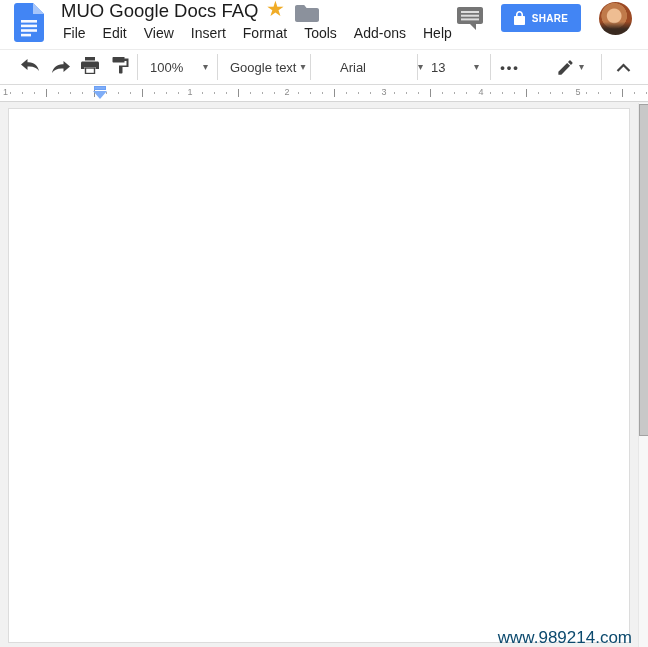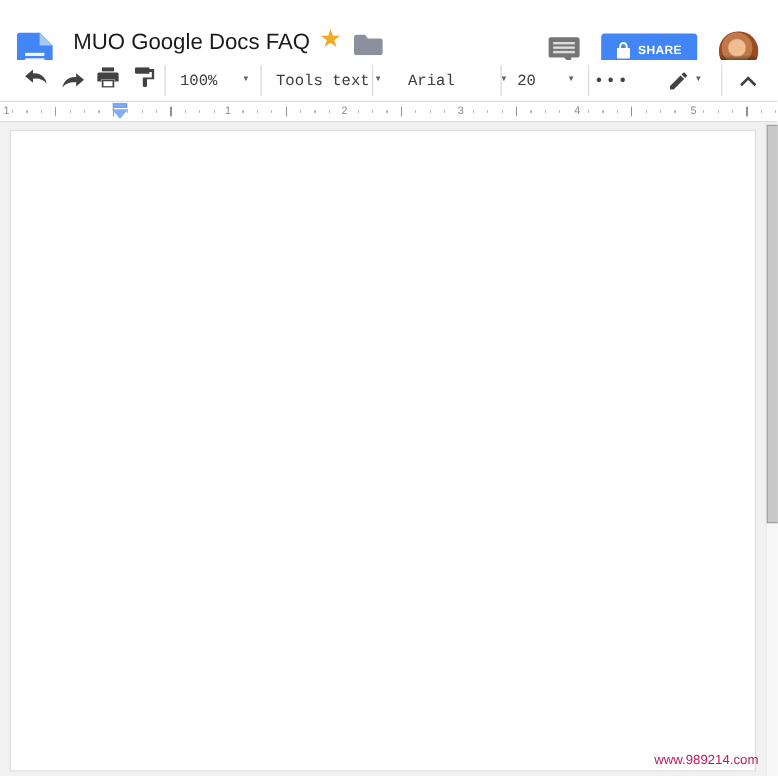--- a/index.html
+++ b/index.html
@@ -4,42 +4,42 @@
 <style>
   html,body{margin:0;padding:0;}
   body{
     width:648px;height:647px;overflow:hidden;position:relative;
     background:#ffffff;
     font-family:"Liberation Sans", sans-serif;
     -webkit-font-smoothing:antialiased;
   }
 
   
-  .header{position:absolute;left:0;top:0;width:648px;height:49px;background:#fff;border-bottom:1px solid #ececec;margin-top:24px;}
+  .header{position:absolute;left:0;top:0;width:648px;height:49px;background:#fff;border-bottom:1px solid #ececec;}
   .docs-logo{position:absolute;left:14px;top:3px;width:30px;height:39px;cursor:pointer;}
   .doc-title{position:absolute;left:61px;top:0px;font-size:18.5px;color:#1b1b1b;white-space:nowrap;cursor:text;}
   .star-btn{position:absolute;left:266px;top:-3px;font-size:21px;color:#f0ac27;cursor:pointer;line-height:24px;}
   .folder-btn{position:absolute;left:295px;top:4px;width:24px;height:18px;cursor:pointer;}
   .menubar{position:absolute;left:61px;top:24px;display:flex;gap:13px;font-size:14px;color:#1f1f1f;}
   .menubar .menu-item{cursor:pointer;padding:1px 2px;}
   .comment-btn{position:absolute;left:457px;top:6px;width:30px;height:26px;cursor:pointer;}
   .share-btn{
     position:absolute;left:501px;top:4px;width:80px;height:28px;
     background:#4285f4;border-radius:3px;color:#fff;font-weight:bold;font-size:10px;
     display:flex;align-items:center;justify-content:center;gap:7px;cursor:pointer;letter-spacing:.3px;
   }
   .avatar{
     position:absolute;left:599px;top:2px;width:33px;height:33px;border-radius:50%;cursor:pointer;
     background:
       linear-gradient(to top, #3a2a20 0 18%, transparent 40%),
       radial-gradient(circle at 46% 42%, #eebd92 0 26%, #c07a4a 30% 48%, #9c4a24 50% 72%, #6b3014 74% 100%);
   }
 
   
-  .toolbar{position:absolute;left:0;top:50px;width:648px;height:34px;background:#fff;border-bottom:1px solid #dadada;font-family:Liberation Mono, monospace;}
+  .toolbar{position:absolute;left:0;top:50px;width:648px;height:34px;background:#fff;border-bottom:1px solid #dadada;}
   .tb-btn{position:absolute;top:4px;height:26px;display:flex;align-items:center;justify-content:center;cursor:pointer;border-radius:2px;}
   .tb-sep{position:absolute;top:4px;width:1px;height:26px;background:#d9d9d9;}
   .tb-dd{position:absolute;top:0;height:34px;display:flex;align-items:center;cursor:pointer;font-size:13px;color:#3c3c3c;}
   .tb-dd .dd-label{flex:1;padding-left:10px;white-space:nowrap;}
   .caret{font-size:10px;color:#616161;padding:0 8px 0 4px;line-height:10px;}
   .more-dots{font-size:13px;color:#424242;letter-spacing:2px;font-weight:bold;}
 
   
   .ruler{position:absolute;left:0;top:85px;width:648px;height:16px;background:#fff;border-bottom:1px solid #d5d5d5;}
   .ticks-minor{position:absolute;left:10px;right:0;top:7px;height:2px;
@@ -48,21 +48,21 @@
     background-image:repeating-linear-gradient(90deg,#8f8f8f 0 1px,transparent 1px 48px);}
   .ruler-num{position:absolute;top:2px;font-size:9px;color:#8b8b8b;background:#fff;padding:0 2px;transform:translateX(-50%);}
   .ruler-num.first{transform:none;left:1px;}
   .indent-marker{position:absolute;left:93px;top:1px;width:14px;height:13px;cursor:ew-resize;}
   .indent-bar{position:absolute;left:1px;top:0;width:12px;height:4px;background:#7fadf7;border:1px solid #6ba0f5;box-sizing:border-box;}
   .indent-tri{position:absolute;left:0;top:5px;width:0;height:0;border-left:7px solid transparent;border-right:7px solid transparent;border-top:8px solid #7fadf7;}
 
   
   .doc-area{position:absolute;left:0;top:102px;width:648px;height:545px;background:#f1f1f1;}
   .page{position:absolute;left:8px;top:6px;width:620px;height:533px;background:#fff;border:1px solid #dcdcdc;cursor:text;}
-  .watermark{position:absolute;right:16px;top:526px;font-size:11px;color:#be185d;}
+  .watermark{position:absolute;right:16px;top:526px;font-size:17px;color:#0c4a6e;}
 
   
   .scrollbar-track{position:absolute;left:638px;top:103px;width:10px;height:544px;background:#f7f7f7;border-left:1px solid #e7e7e7;box-sizing:border-box;}
   .scrollbar-thumb{position:absolute;left:0px;top:1px;width:8px;height:330px;background:#c8c8c8;border:1px solid #a2a2a2;cursor:pointer;}
 </style>
 </head>
 <body>
 
 <div class="header">
 
@@ -80,20 +80,30 @@
   <div class="doc-title">MUO Google Docs FAQ</div>
 
   <div class="star-btn">★</div>
 
   <div class="folder-btn">
     <svg width="24" height="18" viewBox="0 0 24 18">
       <path d="M2 1h7.2l2.4 3H22c1.1 0 2 .9 2 2v10c0 1.1-.9 2-2 2H2c-1.1 0-2-.9-2-2V3c0-1.1.9-2 2-2z" fill="#8b919c"></path>
     </svg>
   </div>
 
+  <div class="menubar">
+    <span class="menu-item">File</span>
+    <span class="menu-item">Edit</span>
+    <span class="menu-item">View</span>
+    <span class="menu-item">Insert</span>
+    <span class="menu-item">Format</span>
+    <span class="menu-item">Tools</span>
+    <span class="menu-item">Add-ons</span>
+    <span class="menu-item">Help</span>
+  </div>
 
   <div class="comment-btn">
     <span>
       <svg width="27" height="25" viewBox="0 0 27 25">
         <path d="M2 1h22c1.1 0 2 .9 2 2v13c0 1.1-.9 2-2 2h-5v6l-6-6H2c-1.1 0-2-.9-2-2V3c0-1.1.9-2 2-2z" fill="#757575"></path>
         <rect x="4" y="5" width="18" height="2" fill="#dedede"></rect>
         <rect x="4" y="8.7" width="18" height="2" fill="#dedede"></rect>
         <rect x="4" y="12.4" width="18" height="2" fill="#dedede"></rect>
       </svg>
     </span>
@@ -150,35 +160,35 @@
   <div class="tb-sep" style="left:137px;"></div>
 
   <div class="tb-dd" style="left:140px;width:76px;">
     <span class="dd-label">100%</span>
     <span class="caret">▾</span>
   </div>
 
   <div class="tb-sep" style="left:217px;"></div>
 
   <div class="tb-dd" style="left:220px;width:88px;">
-    <span class="dd-label">Tools text</span>
+    <span class="dd-label">Google text</span>
     <span class="caret">▾</span>
   </div>
 
   <div class="tb-sep" style="left:310px;"></div>
 
   <div class="tb-dd" style="left:330px;width:101px;">
     <span class="dd-label">Arial</span>
     <span class="caret">▾</span>
   </div>
 
   <div class="tb-sep" style="left:417px;"></div>
 
   <div class="tb-dd" style="left:421px;width:66px;">
-    <span class="dd-label">20</span>
+    <span class="dd-label">13</span>
     <span class="caret">▾</span>
   </div>
 
   <div class="tb-sep" style="left:490px;"></div>
 
   <div class="tb-btn" style="left:493px;width:34px;">
     <span class="more-dots">•••</span>
   </div>
 
   <div class="tb-dd" style="left:548px;width:50px;">

